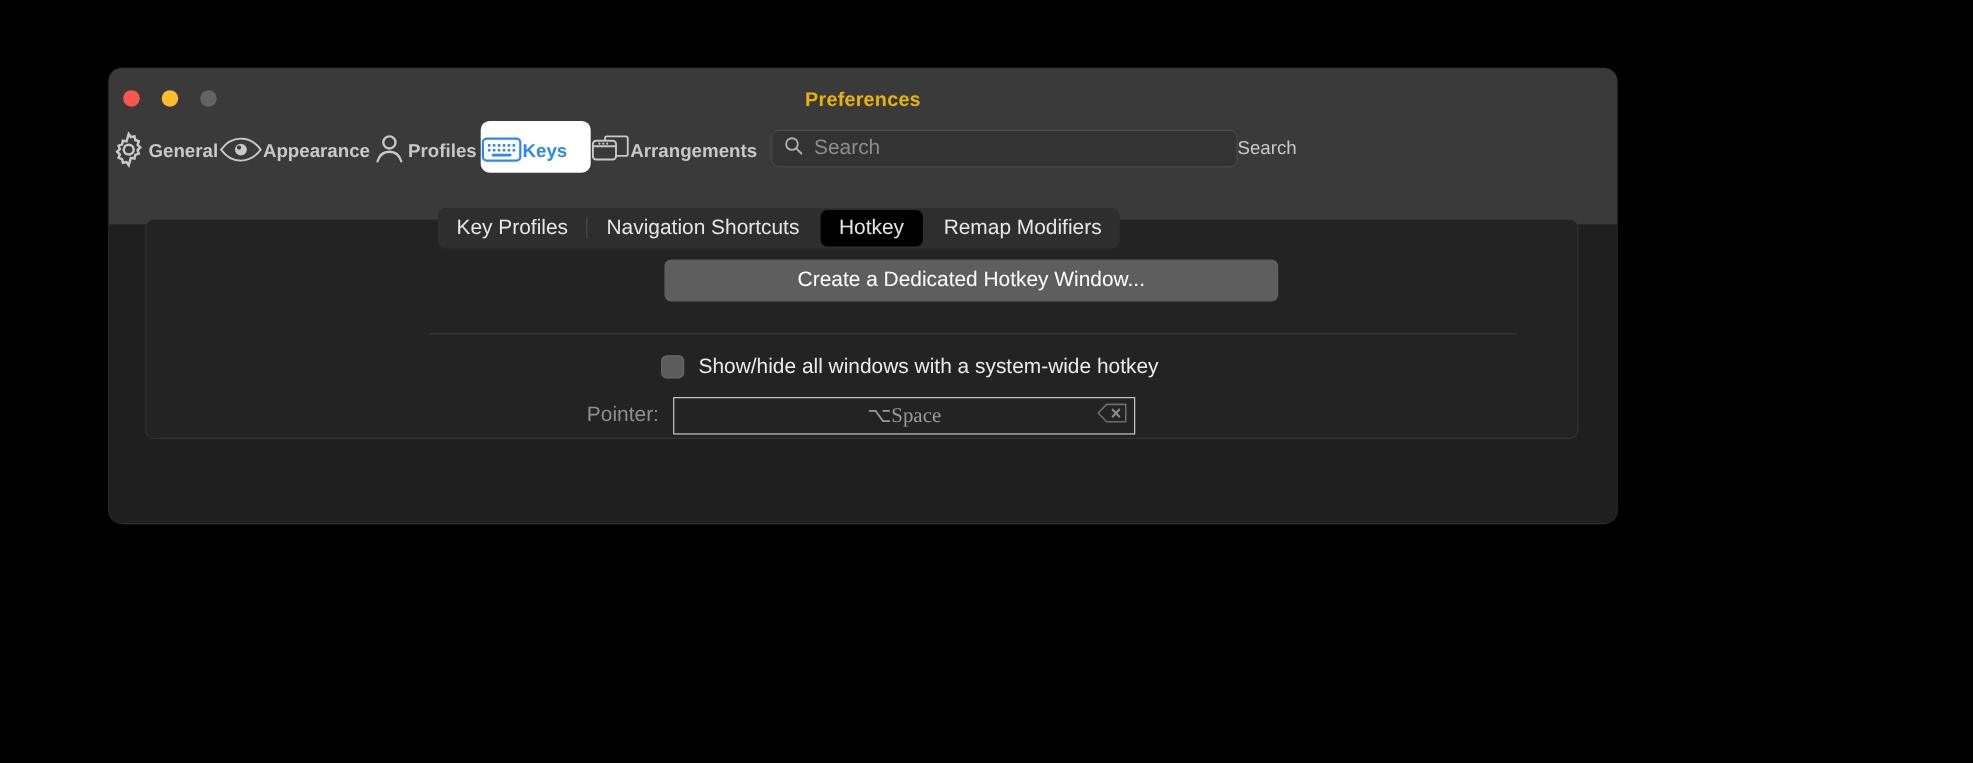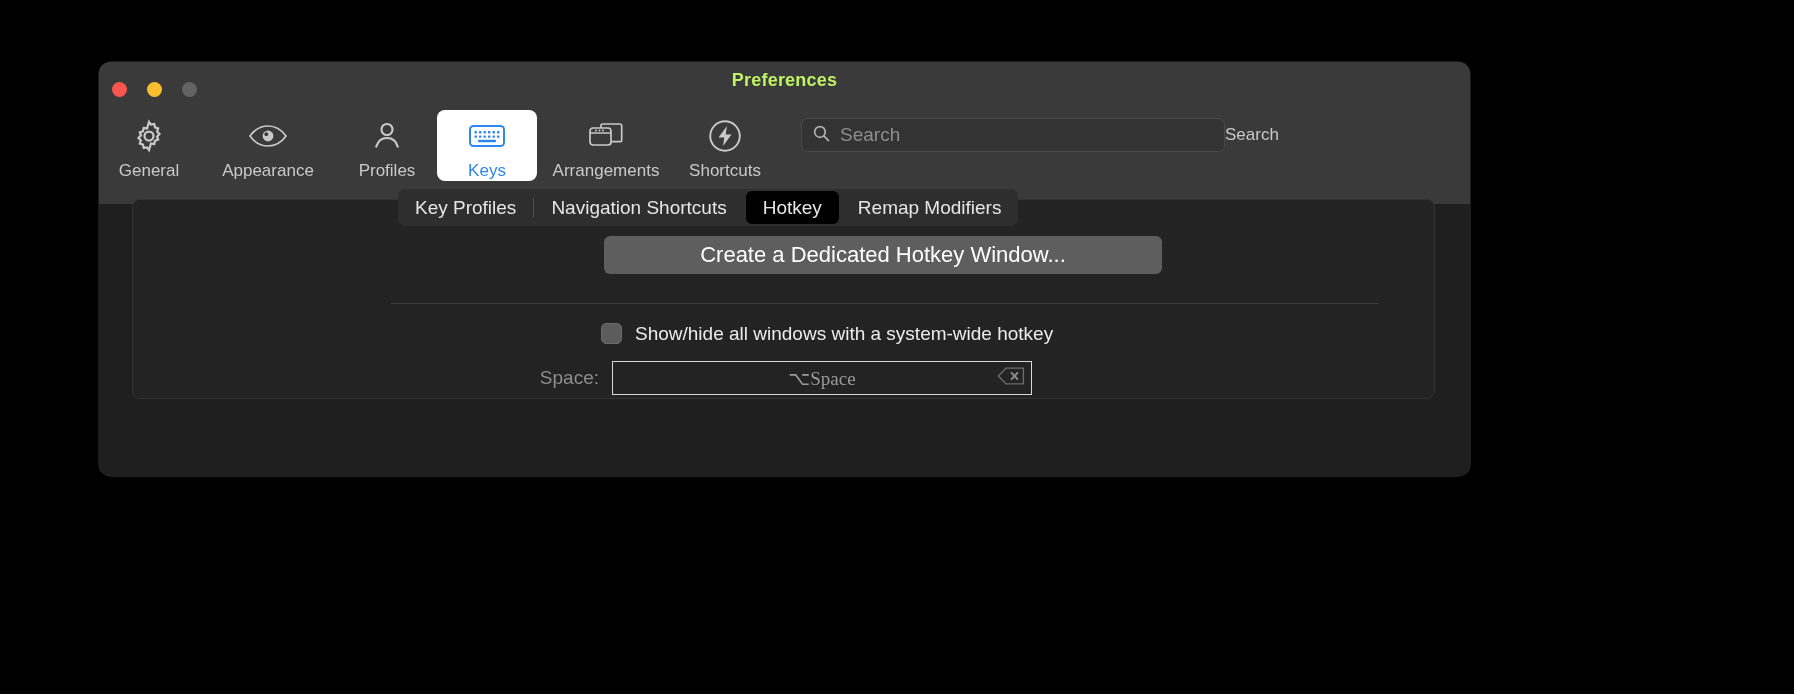--- a/index.html
+++ b/index.html
@@ -31,41 +31,42 @@
   .traffic{
     position:absolute; left:13px; top:20px;
     display:flex; gap:20px;
   }
   .light{ width:15px; height:15px; border-radius:50%; }
   .light.red{ background:#f9564f; }
   .light.yellow{ background:#fbbd2e; }
   .light.grey{ background:#636363; }
 
   .win-title{
-    position:absolute; top:8px; left:0; right:0;
+    position:absolute; top:18px; left:0; right:0;
     text-align:center;
     font-size:18px; font-weight:bold;
-    color:#bef264;
+    color:#eab308;
     letter-spacing:.2px;
   }
 
   .toolbar{
     position:absolute;
     left:0; right:0; top:48px;
     height:92px;
     display:flex;
     align-items:flex-start;
   }
   .tb-item{
     width:100px;
     padding-top:5px;
-    display:flex; flex-direction:column;
+    display:flex; flex-direction:row;
     align-items:center;
     border-radius:8px;
     cursor:default;
+    font-weight:bold;
   }
   .tb-item.w-wide{ width:138px; }
   .tb-item.selected{ background:#ffffff; }
   .tb-icon{
     height:42px;
     display:flex; align-items:center; justify-content:center;
   }
   .tb-label{
     margin-top:4px;
     font-size:17px;
@@ -146,21 +147,21 @@
   }
 
   .create-btn{
     position:absolute;
     left:471px; top:36px;
     width:558px; height:38px;
     background:#5e5e5e;
     border:none;
     border-radius:6px;
     color:#ffffff;
-    font-size:22px;
+    font-size:19px;
     font-family:"Liberation Sans", sans-serif;
     cursor:default;
   }
 
   .divider{
     position:absolute;
     left:258px; top:103px;
     width:988px; height:1px;
     background:#3b3b3b;
   }
@@ -293,29 +294,20 @@
               <circle cx="8" cy="8.6" r="1"></circle>
               <circle cx="11.5" cy="8.6" r="1"></circle>
               <circle cx="15" cy="8.6" r="1"></circle>
             </g>
           </svg>
         </span>
         <span class="tb-label">Arrangements</span>
       </div>
 
 
-      <div class="tb-item">
-        <span class="tb-icon">
-          <svg width="36" height="36" viewBox="0 0 30 30" fill="none" stroke="#c9c9c9" stroke-width="1.6">
-            <circle cx="15" cy="15" r="12.3"></circle>
-            <path d="M16.6 6.6 L9.6 16.2 H14.4 L13.4 23.4 L20.4 13.8 H15.6 Z" fill="#c9c9c9" stroke="none"></path>
-          </svg>
-        </span>
-        <span class="tb-label">Shortcuts</span>
-      </div>
 
 
       <div class="search-wrap">
         <div class="search-field">
           <span>
             <svg width="19" height="19" viewBox="0 0 20 20" fill="none" stroke="#b0b0b0" stroke-width="1.8" stroke-linecap="round">
               <circle cx="8.4" cy="8.4" r="5.6"></circle>
               <path d="M12.7 12.7 L17.4 17.4"></path>
             </svg>
           </span>
@@ -334,21 +326,21 @@
       <button class="create-btn">Create a Dedicated Hotkey Window...</button>
 
       <div class="divider"></div>
 
       <div class="check-row">
         <span class="checkbox"></span>
         <span class="check-label">Show/hide all windows with a system-wide hotkey</span>
       </div>
 
       <div class="hotkey-row">
-        <span class="hotkey-label">Space:</span>
+        <span class="hotkey-label">Pointer:</span>
         <div class="hotkey-field">
           <span class="hotkey-value">⌥Space</span>
           <span class="hk-clear">
             <svg width="28" height="19" viewBox="0 0 28 19" fill="none" stroke="#6d6d6d" stroke-width="1.4">
               <path d="M9 1.6 H26.4 V17.4 H9 L1.4 9.5 Z"></path>
               <g stroke="#8c8c8c" stroke-width="2" stroke-linecap="round">
                 <path d="M14.6 6.4 L20.4 12.6"></path>
                 <path d="M20.4 6.4 L14.6 12.6"></path>
               </g>
             </svg>

